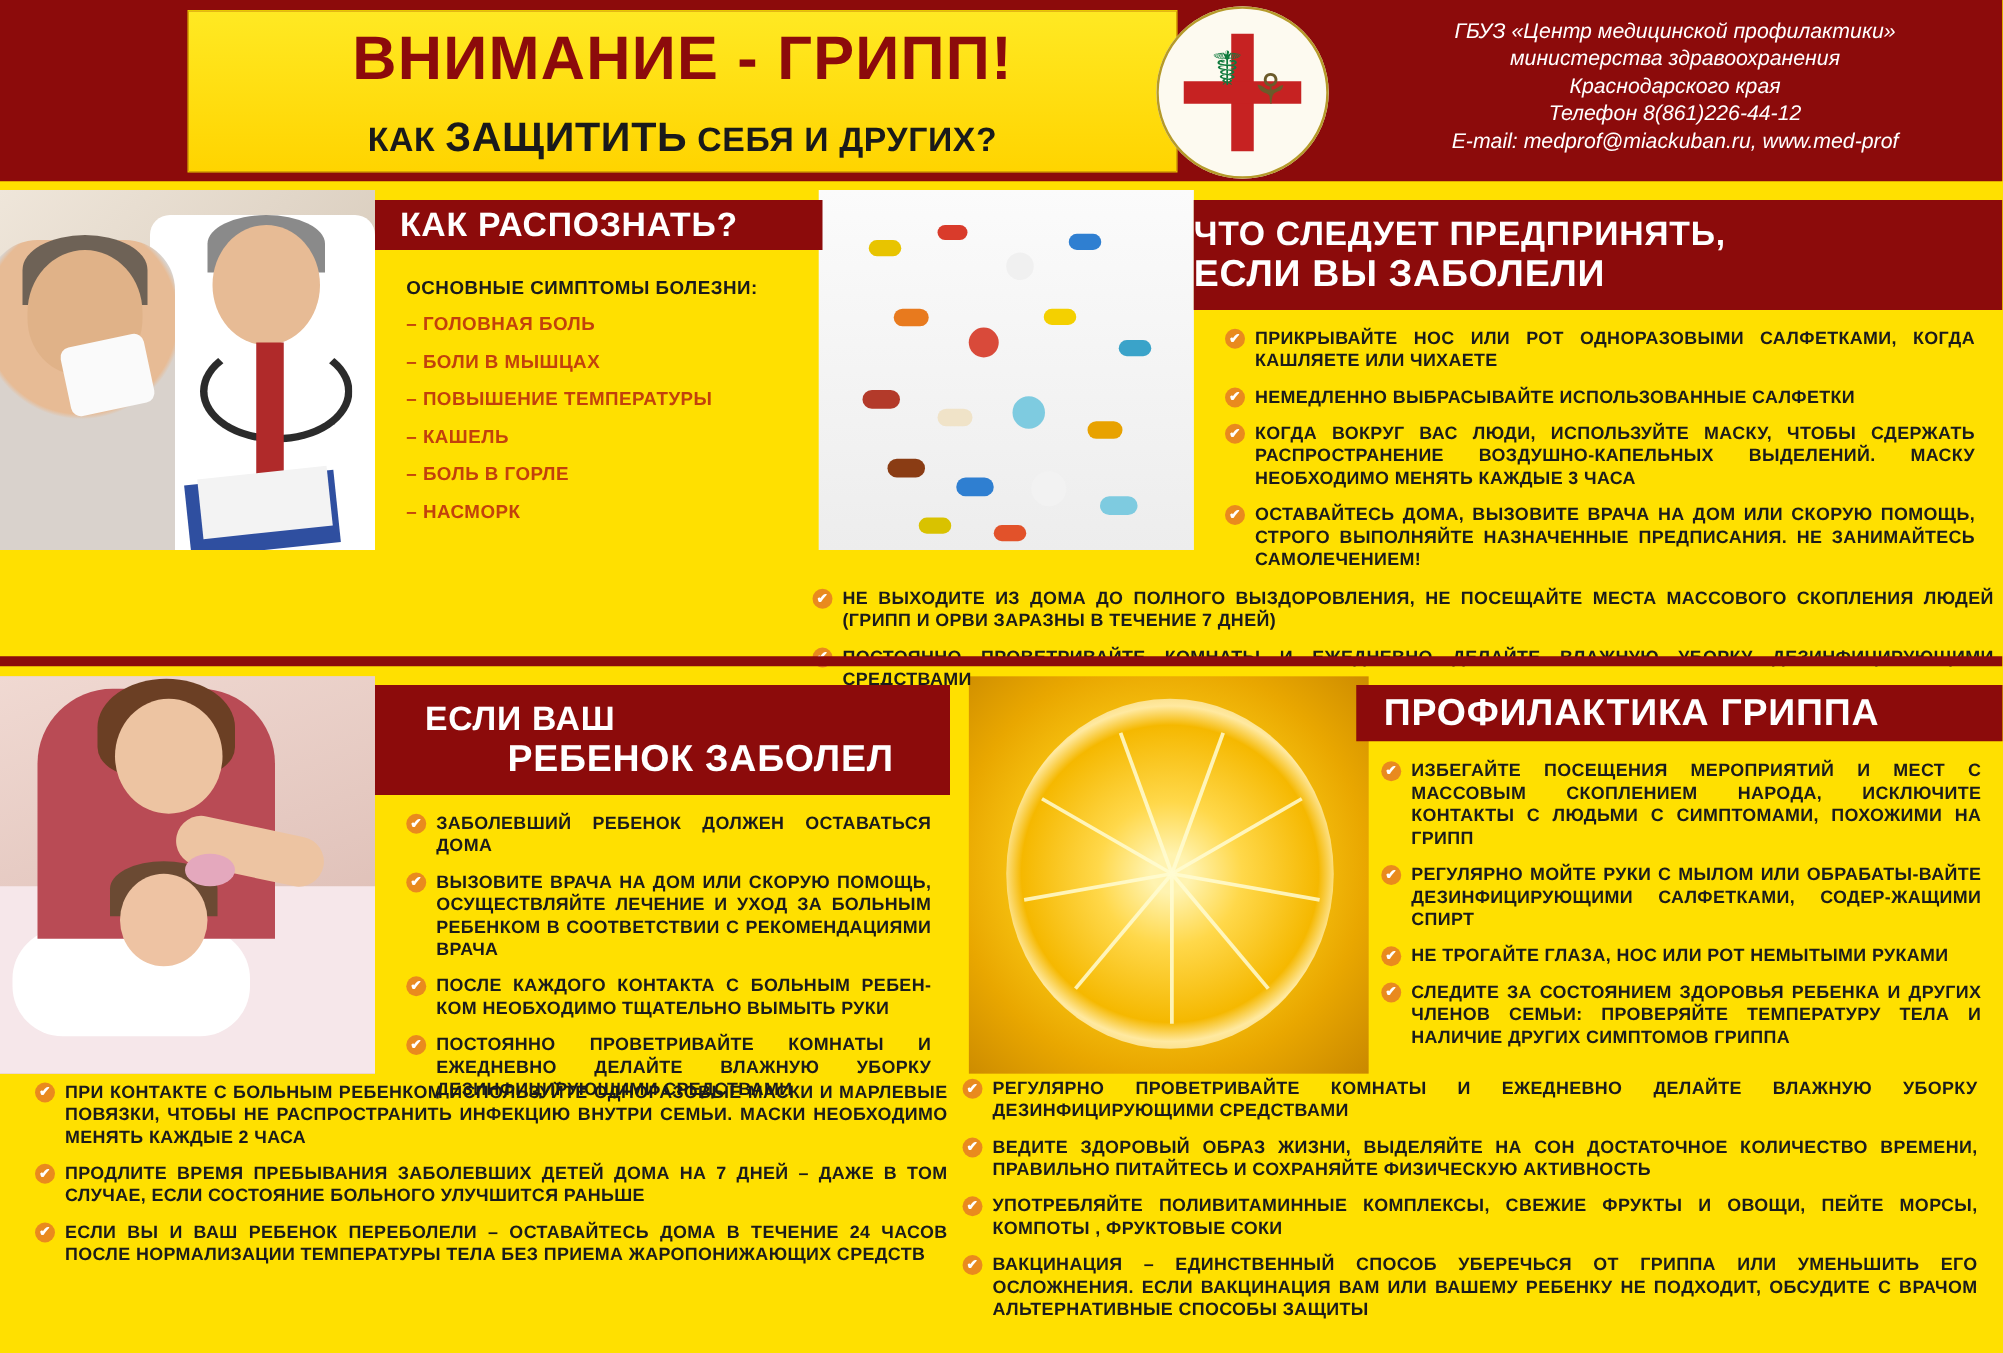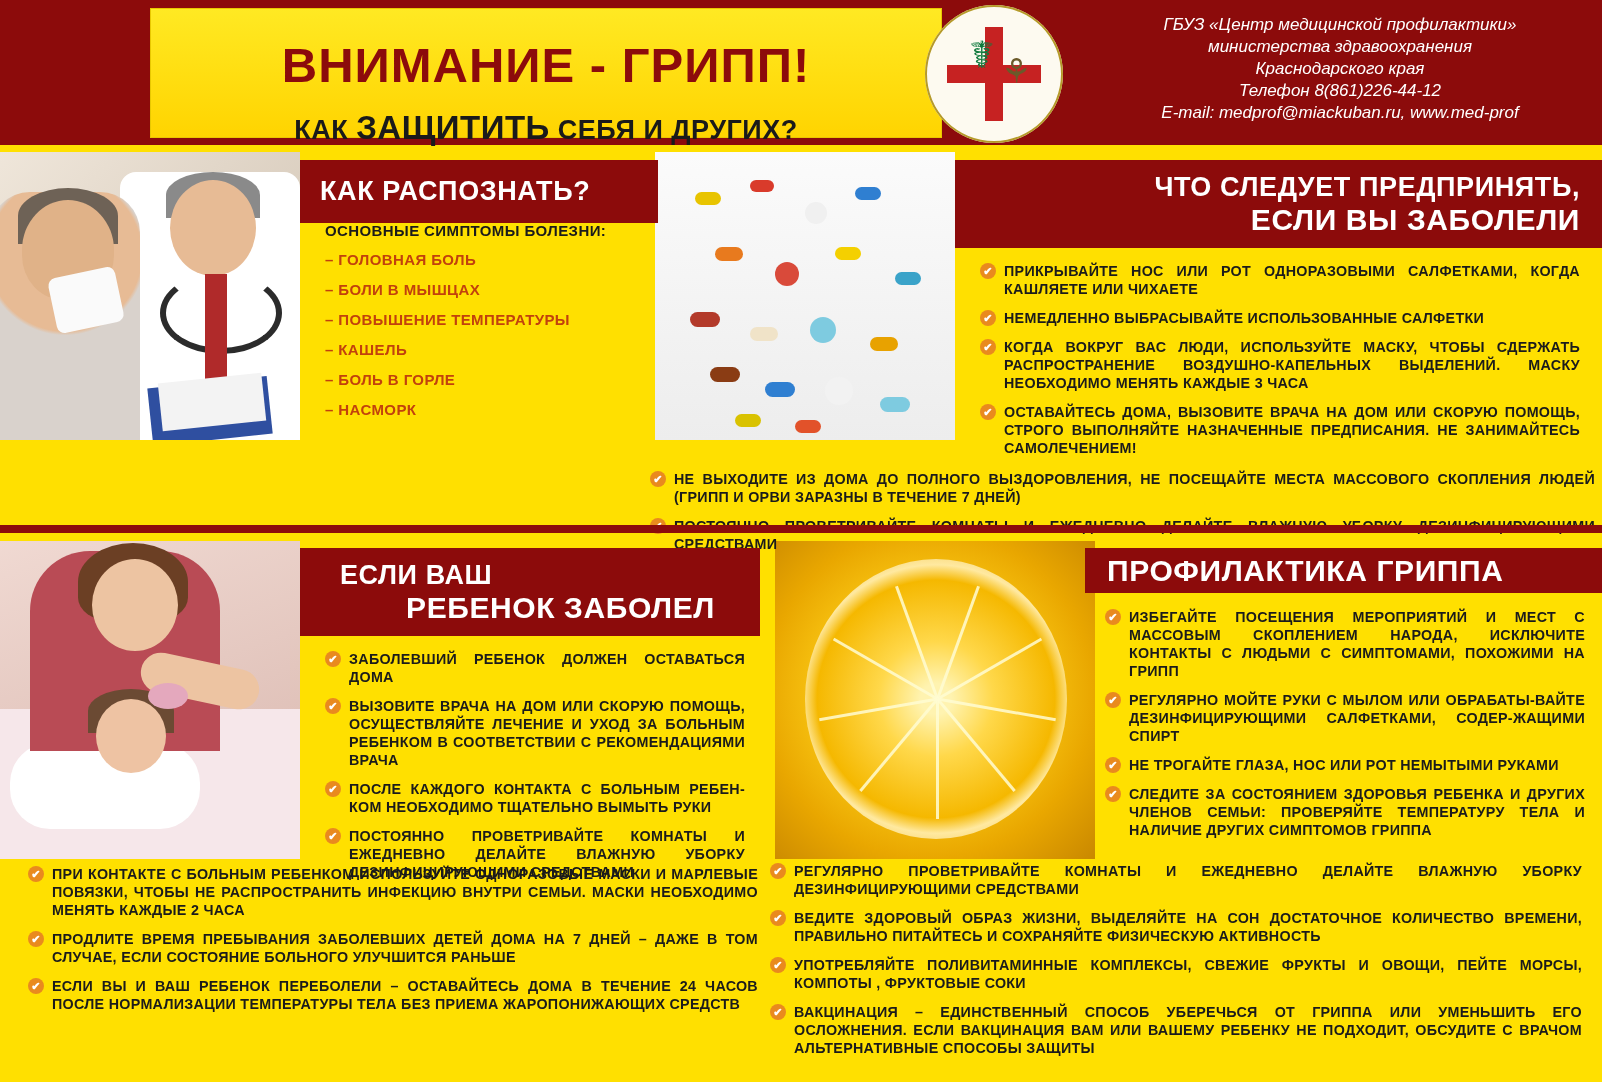--- a/index.html
+++ b/index.html
@@ -17,21 +17,21 @@
     position:absolute;left:0;top:0;width:1602px;height:145px;
     background:#8c0b0b;
   }
   .title-box{
     position:absolute;left:150px;top:8px;width:790px;height:128px;
     background:linear-gradient(180deg,#ffe923 0%,#ffd400 100%);
     border:1px solid #e8c800;
   }
   .title-main{
     text-align:center;color:#8c0b0b;font-weight:bold;
-    font-size:49px;letter-spacing:1px;margin-top:28px;
+    font-size:49px;letter-spacing:1px;margin-top:10px;
     font-family:"Liberation Sans", sans-serif;
   }
   .title-sub{
     text-align:center;color:#1a1a1a;font-weight:bold;
     font-size:27px;margin-top:16px;letter-spacing:0.5px;
   }
   .title-sub .accent{font-size:33px;}
   .logo{
     position:absolute;left:925px;top:5px;width:138px;height:138px;border-radius:50%;
     background:#fdfaf0;
@@ -102,28 +102,28 @@
   .ph-child .mom-hair{position:absolute;left:78px;top:2px;width:110px;height:78px;border-radius:50% 50% 30% 30%;background:#6b3f24;}
   .ph-child .arm{position:absolute;left:140px;top:120px;width:120px;height:40px;background:#edc4a2;border-radius:20px;transform:rotate(12deg);}
   .ph-child .bow{position:absolute;left:148px;bottom:150px;width:40px;height:26px;background:#e4a8bd;border-radius:50%;}
 
   
   .ph-lemon .bg{position:absolute;inset:0;background:radial-gradient(circle at 48% 48%,#ffe880 0 10%,#ffd11a 35%,#e9a700 70%,#c98800 100%);}
   .ph-lemon .slice{position:absolute;left:30px;top:18px;width:262px;height:280px;border-radius:50%;background:radial-gradient(circle at 50% 50%,#fff3b0 0 8%,#ffd84a 30%,#f5b800 62%,#ffe9a0 70%,#e0a200 100%);}
   .ph-lemon .seg{position:absolute;left:50%;top:50%;width:3px;height:120px;background:rgba(255,252,210,0.85);transform-origin:top center;}
 
   
-  .s1-band{position:absolute;left:300px;top:160px;width:338px;height:63px;padding-left:20px;}
+  .s1-band{position:absolute;left:300px;top:160px;width:338px;height:40px;padding-left:20px;}
   .s1-body{position:absolute;left:325px;top:222px;width:300px;}
   .s1-lead{font-size:15px;font-weight:bold;color:#1b1b1b;margin-bottom:12px;letter-spacing:0.4px;}
   .s1-item{font-size:15px;font-weight:bold;color:#c2410c;margin-bottom:13px;letter-spacing:0.4px;}
 
   
   .s2-band{position:absolute;left:955px;top:160px;width:647px;height:88px;}
-  .s2-band .inner{width:100%;text-align:right;padding-right:22px;box-sizing:border-box;padding-left:34px;}
+  .s2-band .inner{width:100%;text-align:left;padding-right:22px;box-sizing:border-box;}
   .s2-body{position:absolute;left:980px;top:262px;width:600px;}
   .s2-wide{position:absolute;left:650px;top:470px;width:945px;}
 
   
   .s3-band{position:absolute;left:300px;top:548px;width:460px;height:88px;}
   .s3-band .inner{width:100%;padding-left:40px;box-sizing:border-box;}
   .s3-band .l2{text-align:right;padding-right:45px;}
   .s3-body{position:absolute;left:325px;top:650px;width:420px;}
   .s3-wide{position:absolute;left:28px;top:865px;width:730px;}
 

